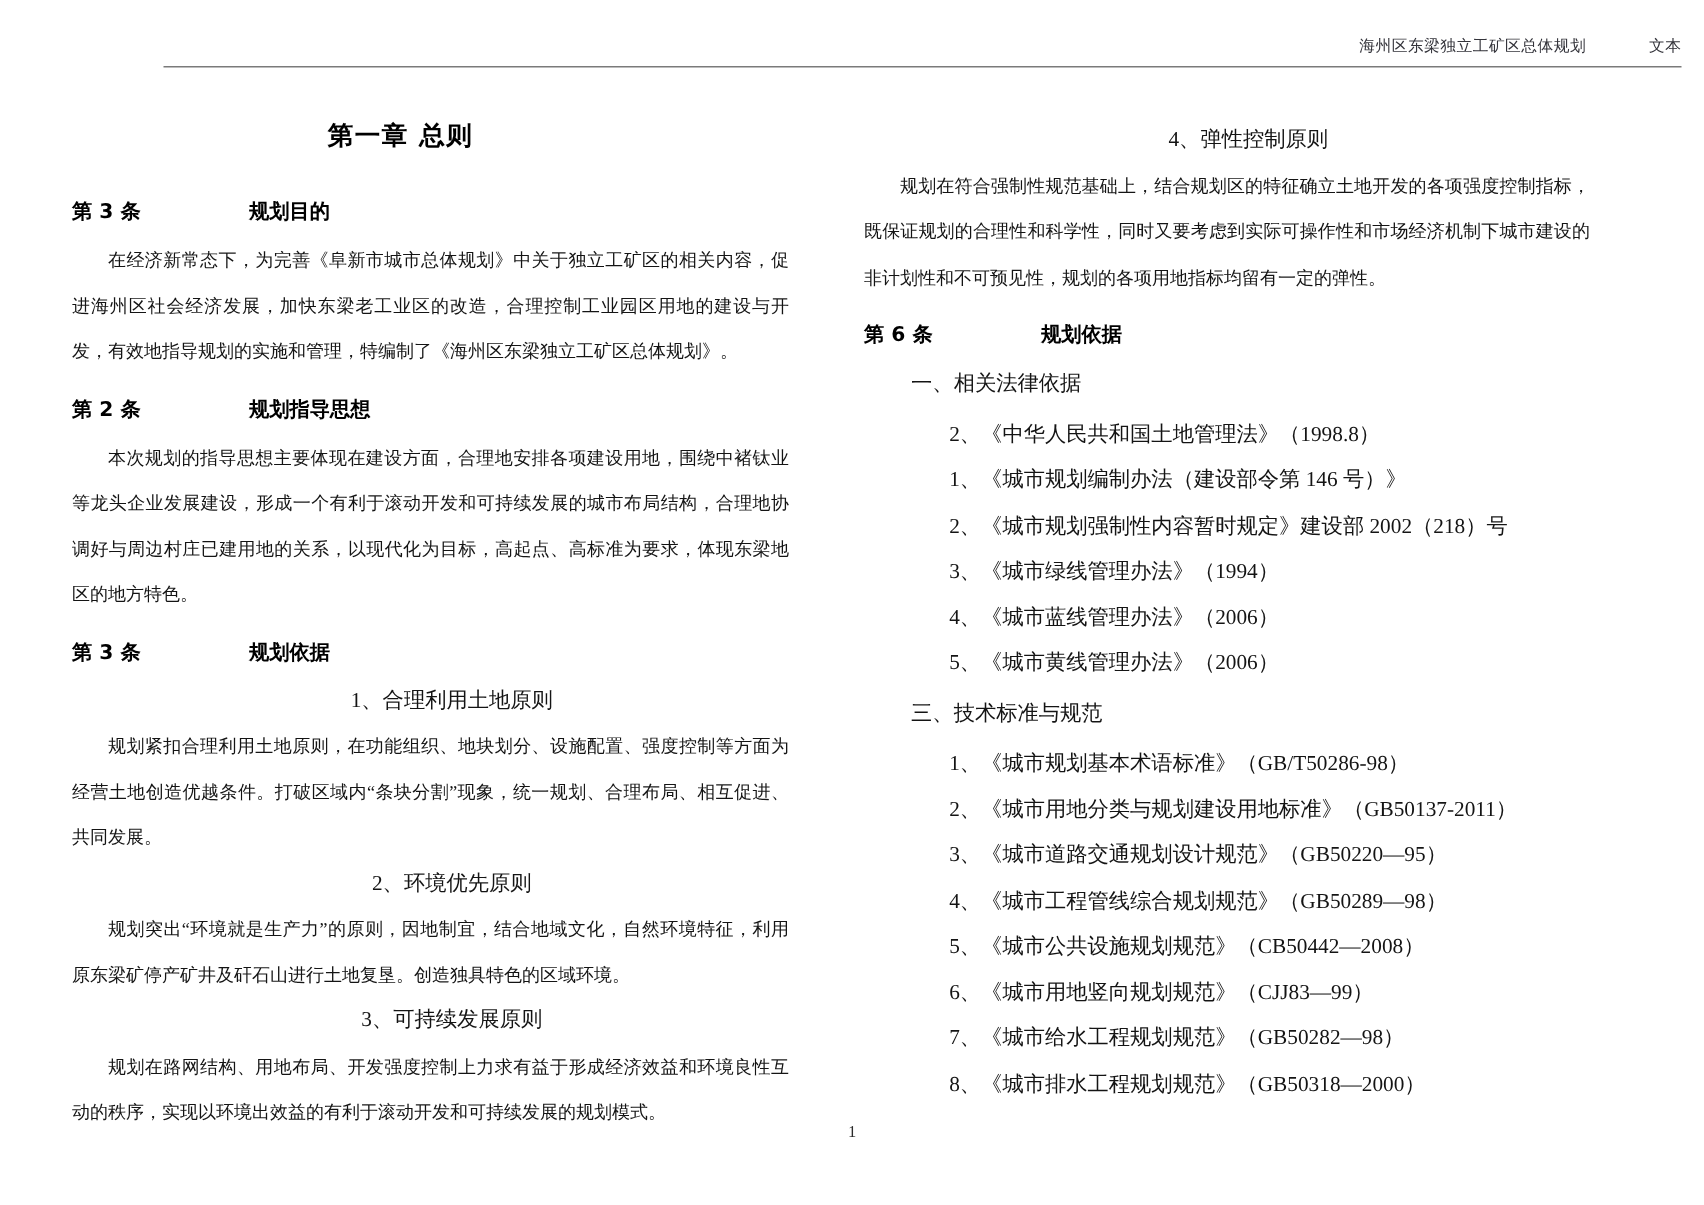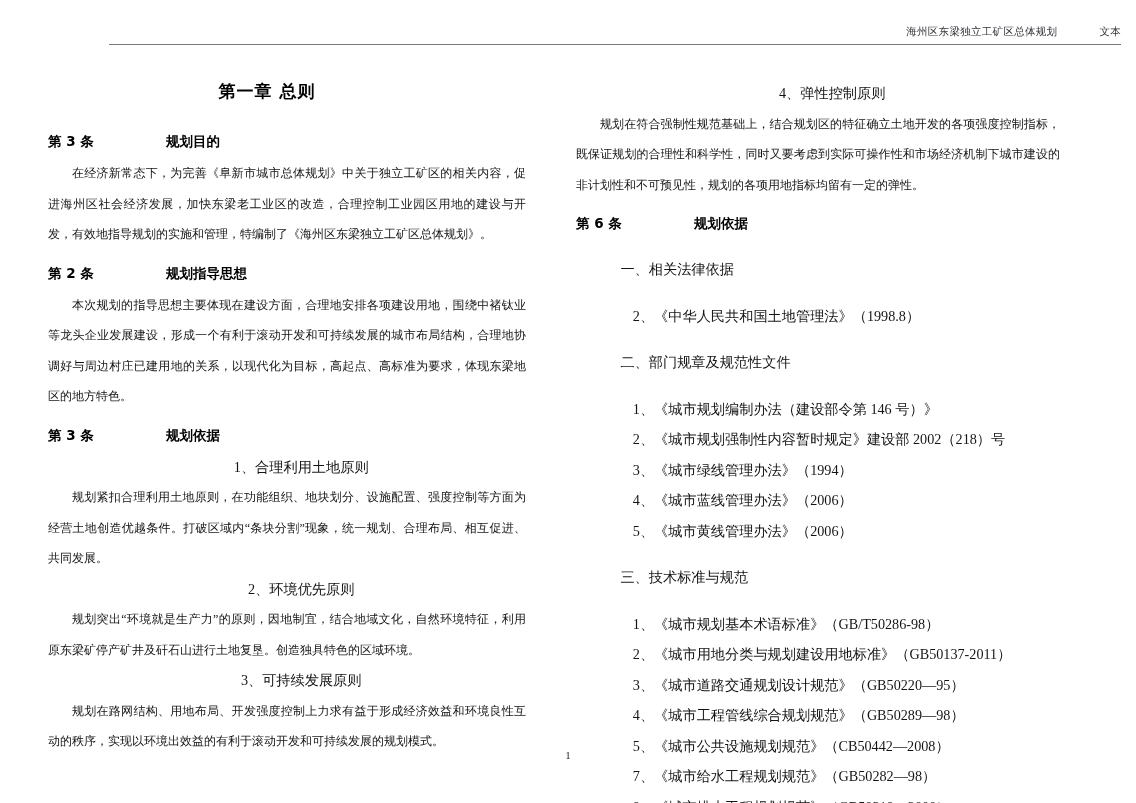--- a/index.html
+++ b/index.html
@@ -123,21 +123,21 @@
     white-space: nowrap;
   }
   .listline .num {
     display: inline-block;
     min-width: 34px;
   }
   .grouphead {
     font-size: 14.2px;
     line-height: 30.5px;
     text-indent: 2em;
-    margin: 16px;
+    margin: 3px;
     color: #141414;
     white-space: nowrap;
   }
 
   
   .footer {
     position: absolute;
     left: 0;
     bottom: 42px;
     width: 1136px;
@@ -196,21 +196,20 @@
 
       <div class="article-head">
         <span class="art-no">第 6 条</span><span>规划依据</span>
       </div>
 
       <div class="grouphead">一、相关法律依据</div>
       <div class="listline">
         <span class="num">2、</span><span>《中华人民共和国土地管理法》（1998.8）</span>
       </div>
 
-      <div class="grouphead">二、部门规章及规范性文件</div>
       <div class="listline">
         <span class="num">1、</span><span>《城市规划编制办法（建设部令第 146 号）》</span>
       </div>
       <div class="listline">
         <span class="num">2、</span><span>《城市规划强制性内容暂时规定》建设部 2002（218）号</span>
       </div>
       <div class="listline">
         <span class="num">3、</span><span>《城市绿线管理办法》（1994）</span>
       </div>
       <div class="listline">
@@ -228,20 +227,23 @@
         <span class="num">2、</span><span>《城市用地分类与规划建设用地标准》（GB50137-2011）</span>
       </div>
       <div class="listline">
         <span class="num">3、</span><span>《城市道路交通规划设计规范》（GB50220—95）</span>
       </div>
       <div class="listline">
         <span class="num">4、</span><span>《城市工程管线综合规划规范》（GB50289—98）</span>
       </div>
       <div class="listline">
         <span class="num">5、</span><span>《城市公共设施规划规范》（CB50442—2008）</span>
+      </div>
+      <div class="listline">
+        <span class="num">6、</span><span>《城市用地竖向规划规范》（CJJ83—99）</span>
       </div>
       <div class="listline">
         <span class="num">7、</span><span>《城市给水工程规划规范》（GB50282—98）</span>
       </div>
       <div class="listline">
         <span class="num">8、</span><span>《城市排水工程规划规范》（GB50318—2000）</span>
       </div>
 
     </div>
   </div>

